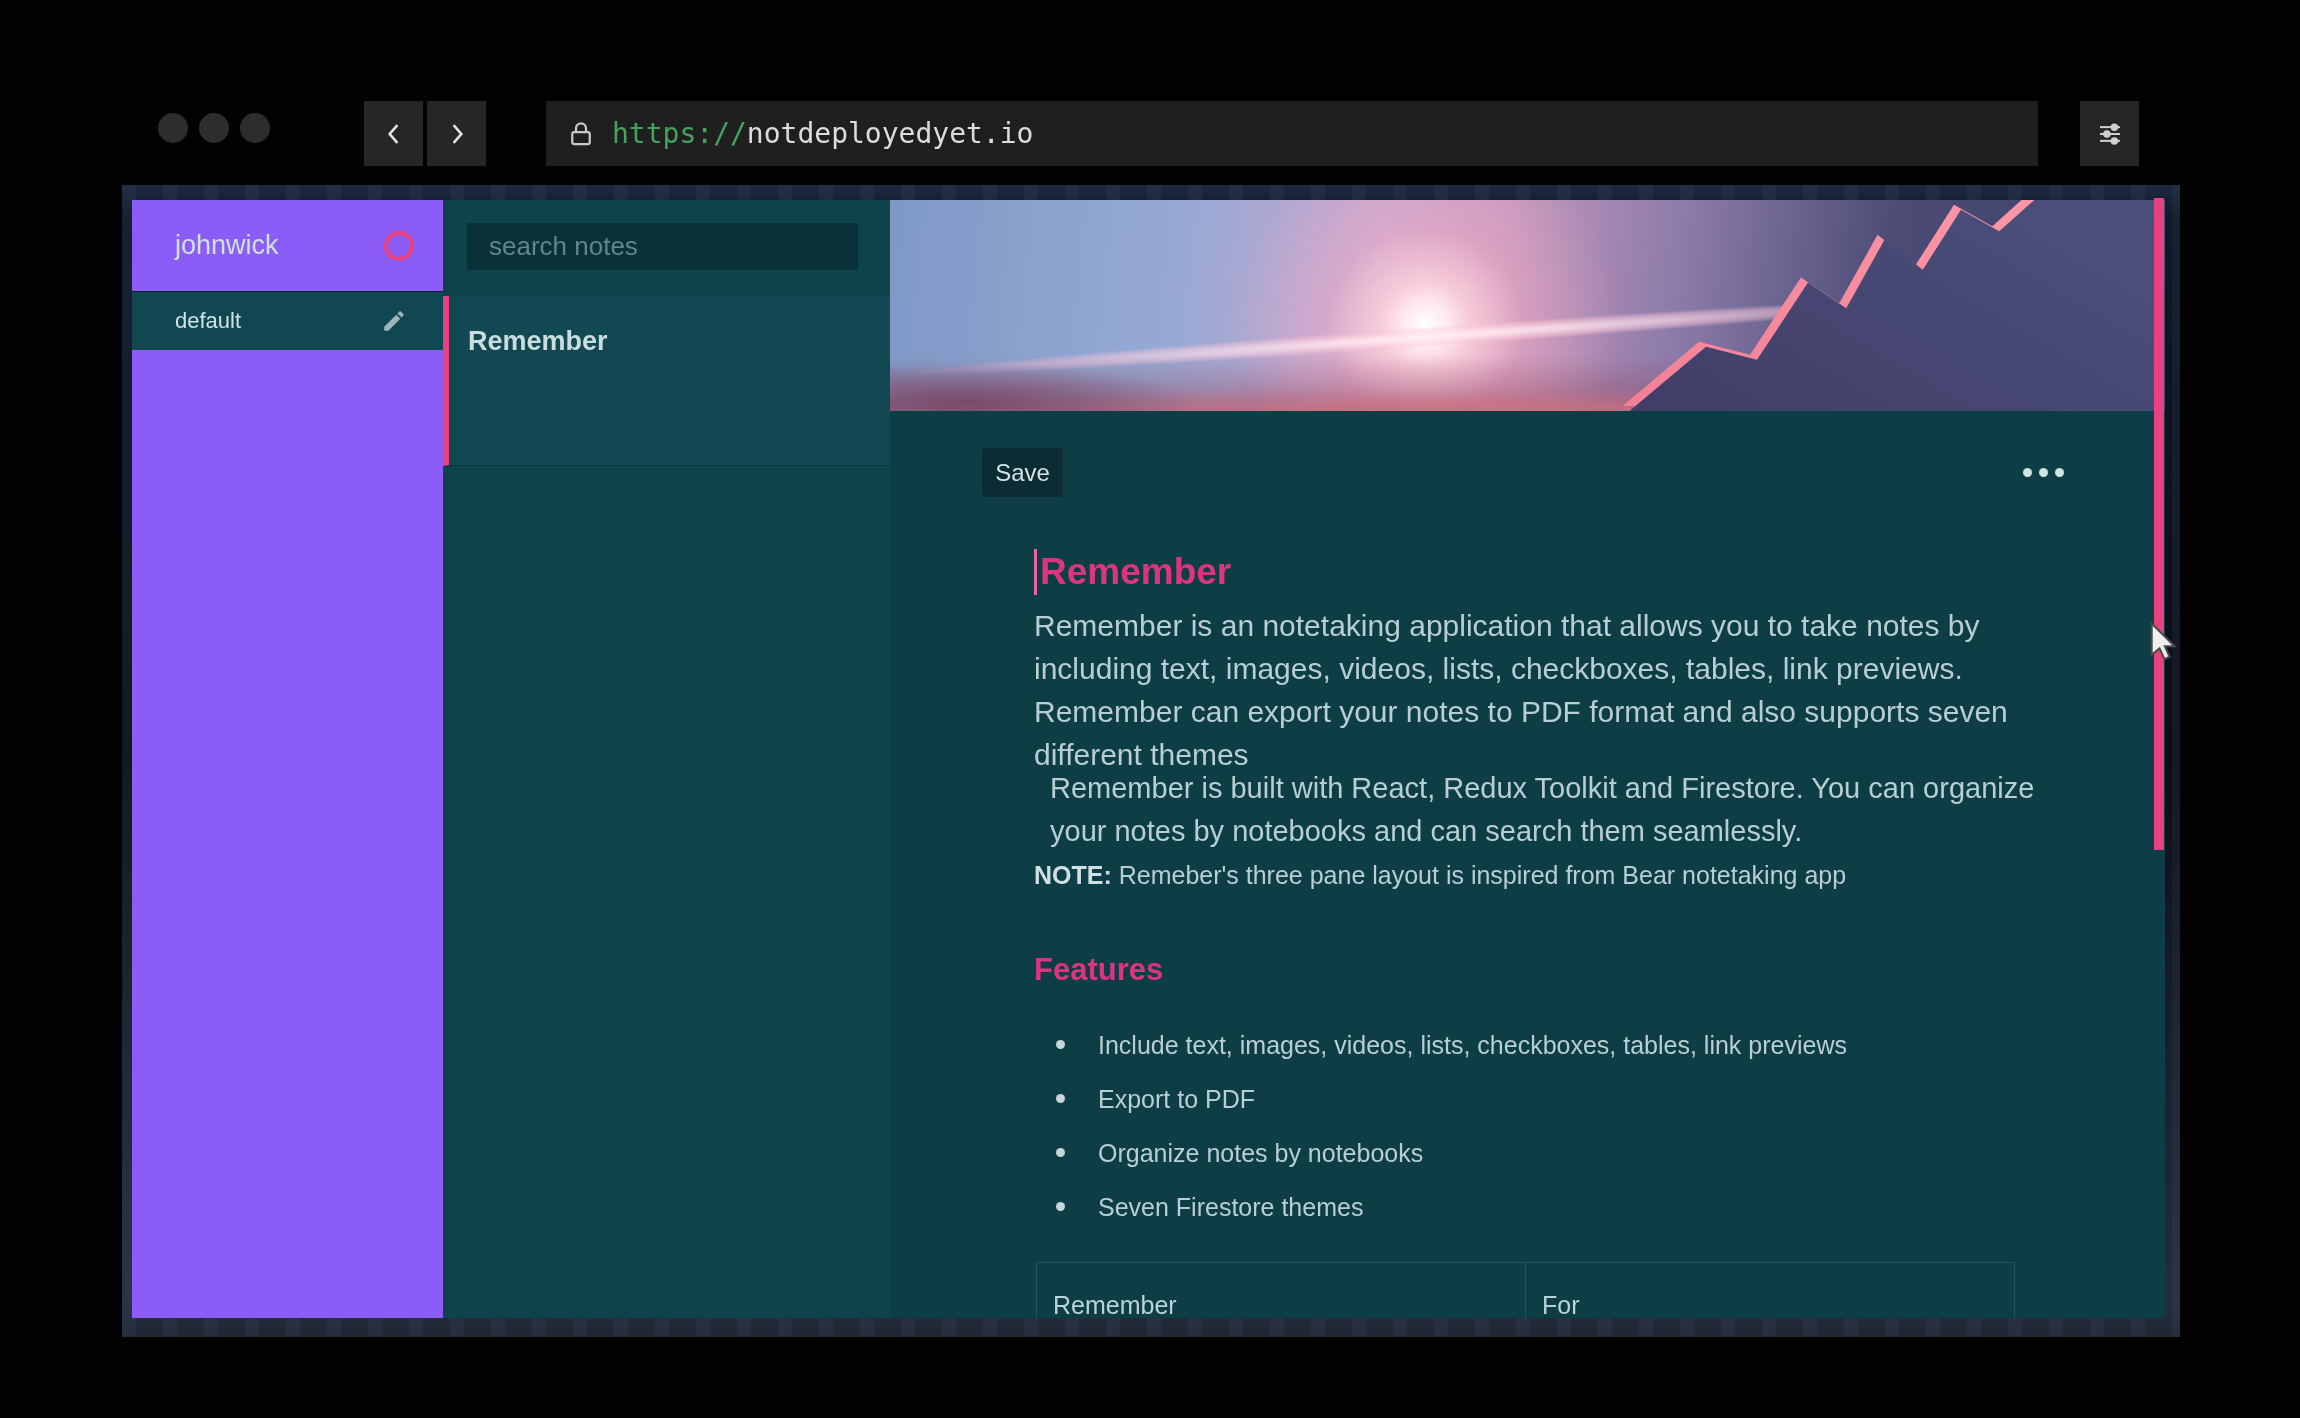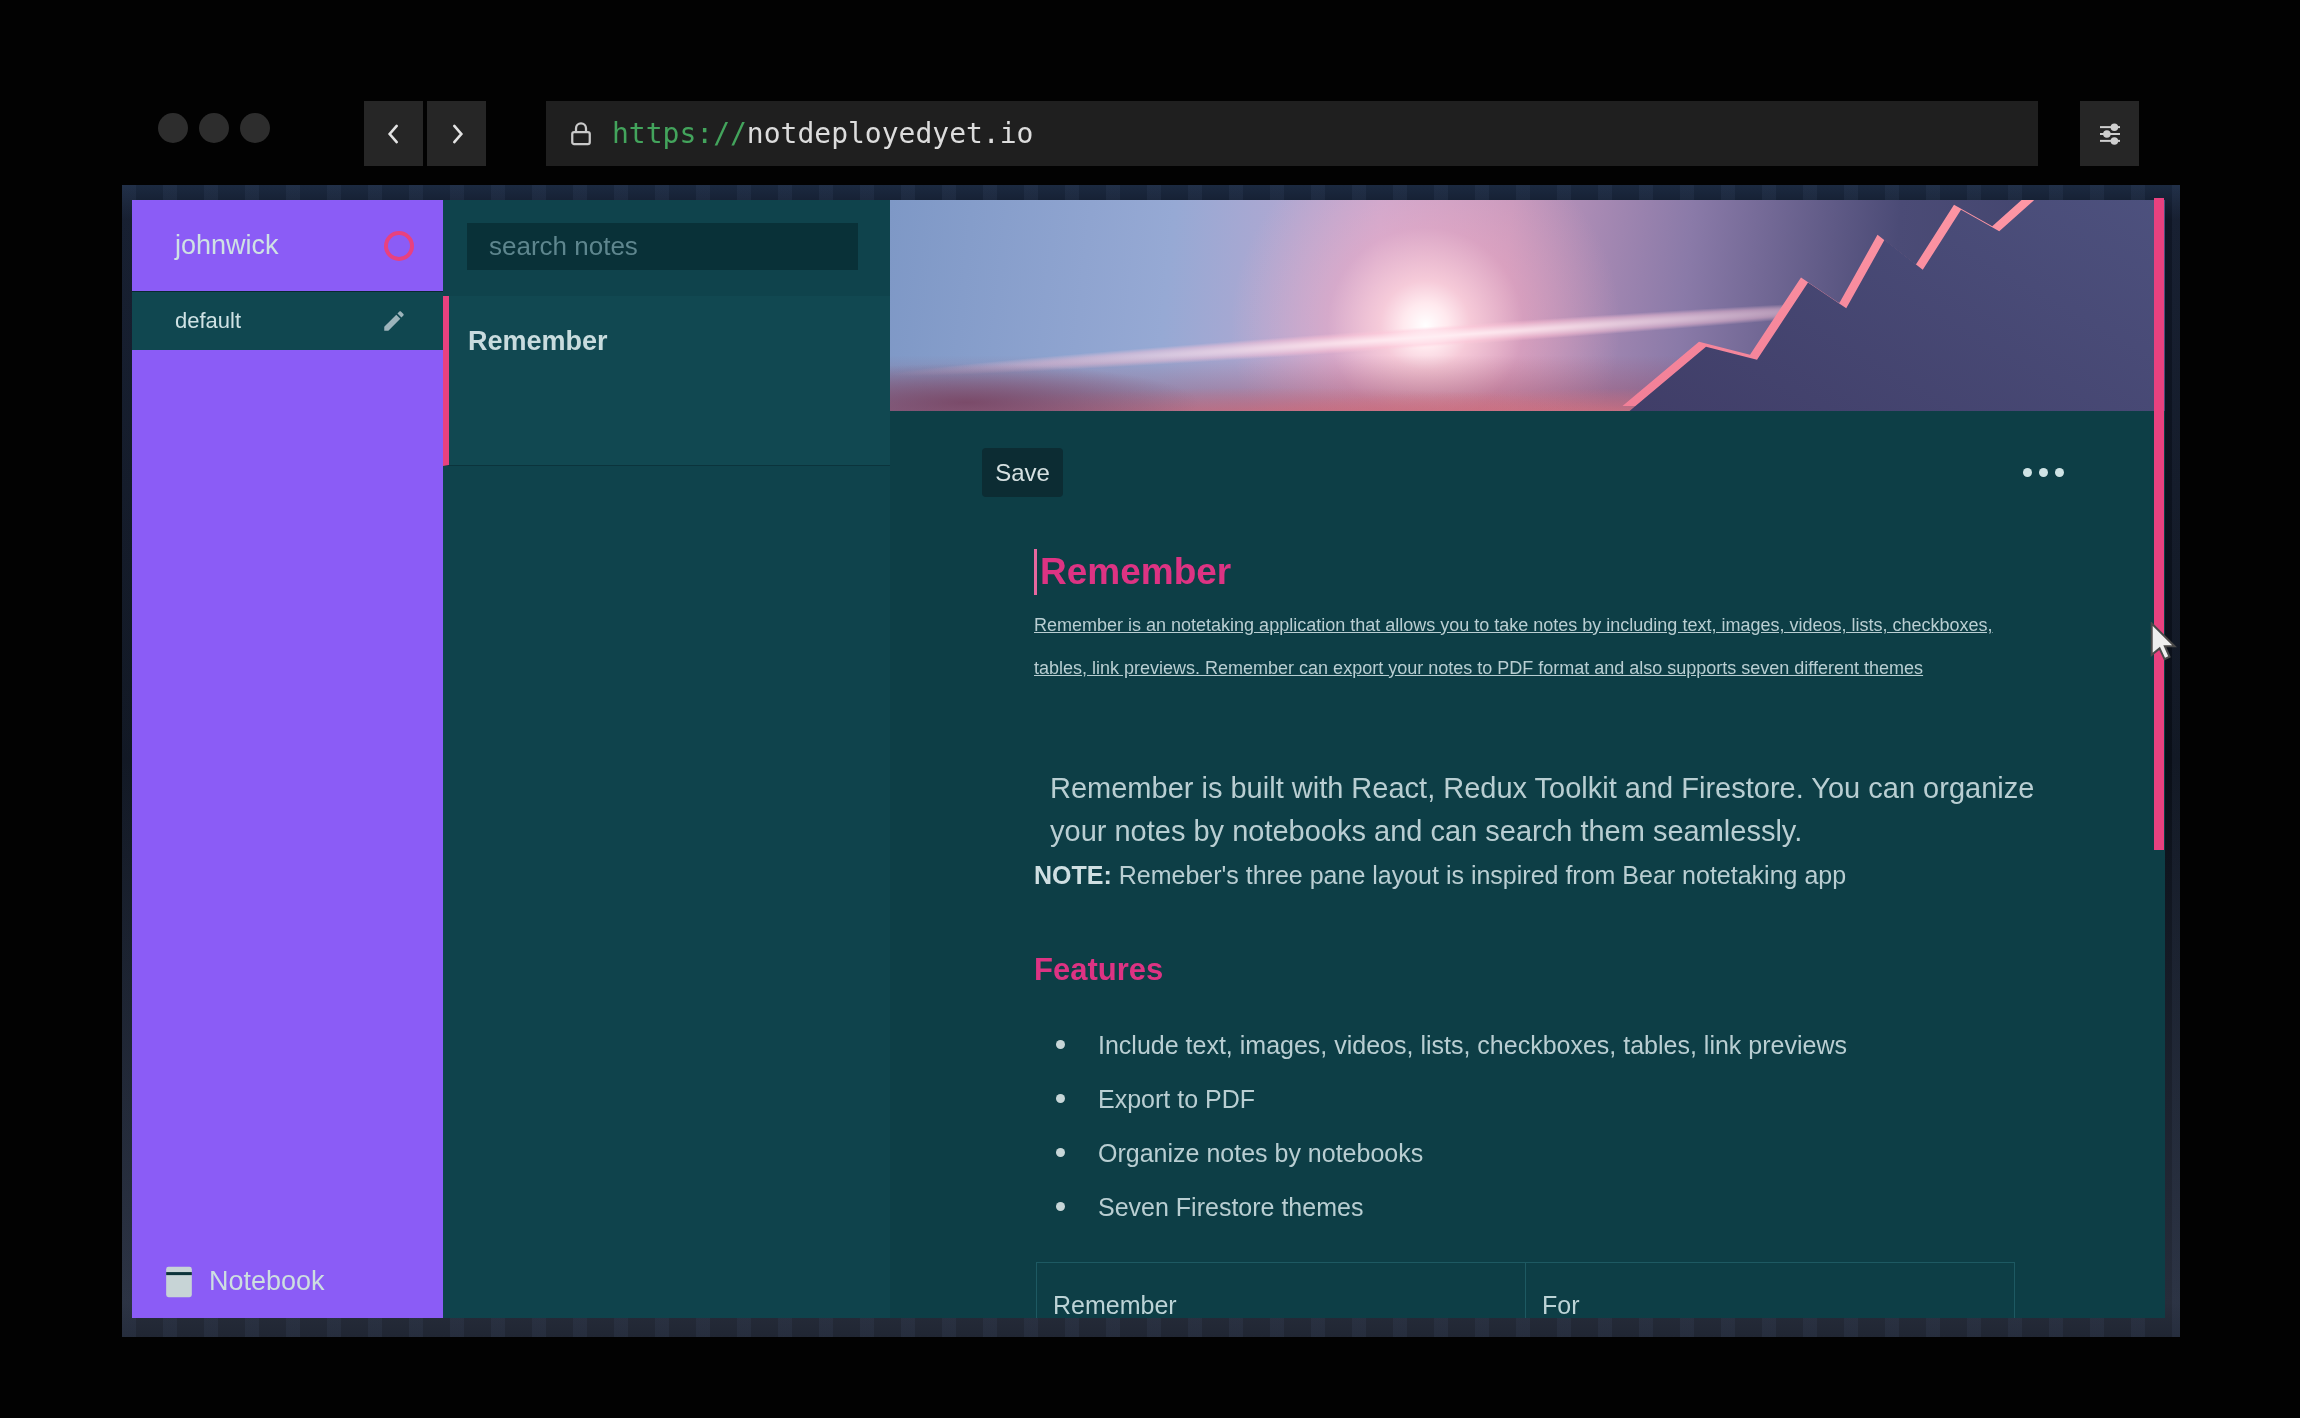--- a/index.html
+++ b/index.html
@@ -76,21 +76,21 @@
 
   .save-btn{position:absolute;left:92px;top:248px;width:81px;height:49px;background:#0c2c33;
             border:none;border-radius:4px;color:#d6e1e2;font-size:24px;
             font-family:"Liberation Sans",sans-serif;}
   .more{position:absolute;left:1133px;top:268px;display:flex;gap:7px;}
   .more i{width:9px;height:9px;border-radius:50%;background:#cfe3e5;}
 
   .content{position:absolute;left:144px;top:0;width:992px;color:#b9ced2;}
   .h1{position:absolute;top:349px;left:0;font-size:37px;font-weight:bold;color:#dd3383;display:flex;align-items:center;}
   .caret{display:inline-block;width:3px;height:46px;background:#e8679f;margin-right:3px;}
-  .p1{position:absolute;top:404px;left:0;width:992px;font-size:18px;line-height:43px;margin:0;text-decoration:underline;}
+  .p1{position:absolute;top:404px;left:0;width:992px;font-size:30px;line-height:43px;margin:0;}
   .p2{position:absolute;top:551px;left:0;width:992px;font-size:29px;line-height:43px;margin:16px;}
   .noteline{position:absolute;top:661px;left:0;width:992px;font-size:25px;margin:0;}
   .noteline b{color:#cfdfe2;}
   .h2{position:absolute;top:752px;left:0;font-size:31px;font-weight:bold;color:#dd3383;}
   .feat{position:absolute;top:824px;left:0;margin:0;padding:0;list-style:none;}
   .feat li{position:relative;padding-left:64px;font-size:25px;line-height:42px;margin-bottom:12px;}
   .feat li::before{content:"";position:absolute;left:22px;top:16px;width:9px;height:9px;border-radius:50%;background:#c7d6d8;}
   .tbl{position:absolute;top:1062px;left:146px;width:979px;border-collapse:collapse;}
   .tbl td{border:1px solid #1d5962;width:50%;height:76px;vertical-align:middle;
           padding:4px 16px 0 16px;color:#bcd3d6;font-size:25px;}
@@ -159,29 +159,20 @@
         <span class="user-name">johnwick</span>
         <span class="user-ring"></span>
       </div>
       <div class="nb-row">
         <span class="nb-name">default</span>
         <span class="icon">
           <svg width="26" height="26" viewBox="0 0 24 24" fill="#9db4bb">
               <path d="M3 17.2V21h3.8L17.8 9.9l-3.7-3.7L3 17.2zM20.7 7c.4-.4.4-1 0-1.4l-2.3-2.3c-.4-.4-1-.4-1.4 0l-1.8 1.8 3.7 3.7L20.7 7z"></path>
             </svg>
         </span>
-      </div>
-      <div class="sb-footer">
-        <span class="icon">
-          <svg width="28" height="34" viewBox="0 0 24 28">
-              <rect x="1" y="1" width="22" height="26" rx="2" fill="#c7d4d6"></rect>
-              <rect x="1" y="5.5" width="22" height="2.6" fill="#0b333a"></rect>
-            </svg>
-        </span>
-        <span>Notebook</span>
       </div>
     </div>
 
     <div class="listpane">
       <input class="search" type="text" placeholder="search notes" style="">
       <div class="note-item">
         <p class="ttl">Remember</p>
       </div>
     </div>
 

